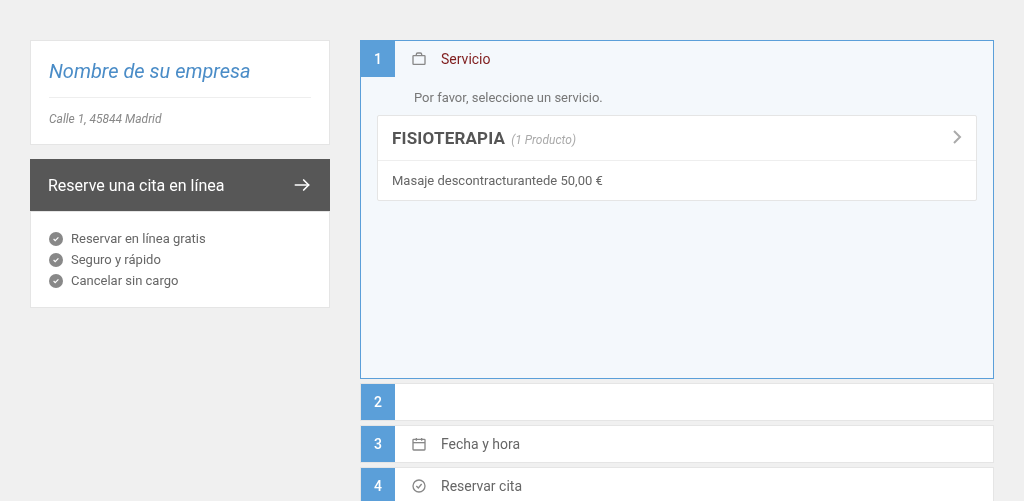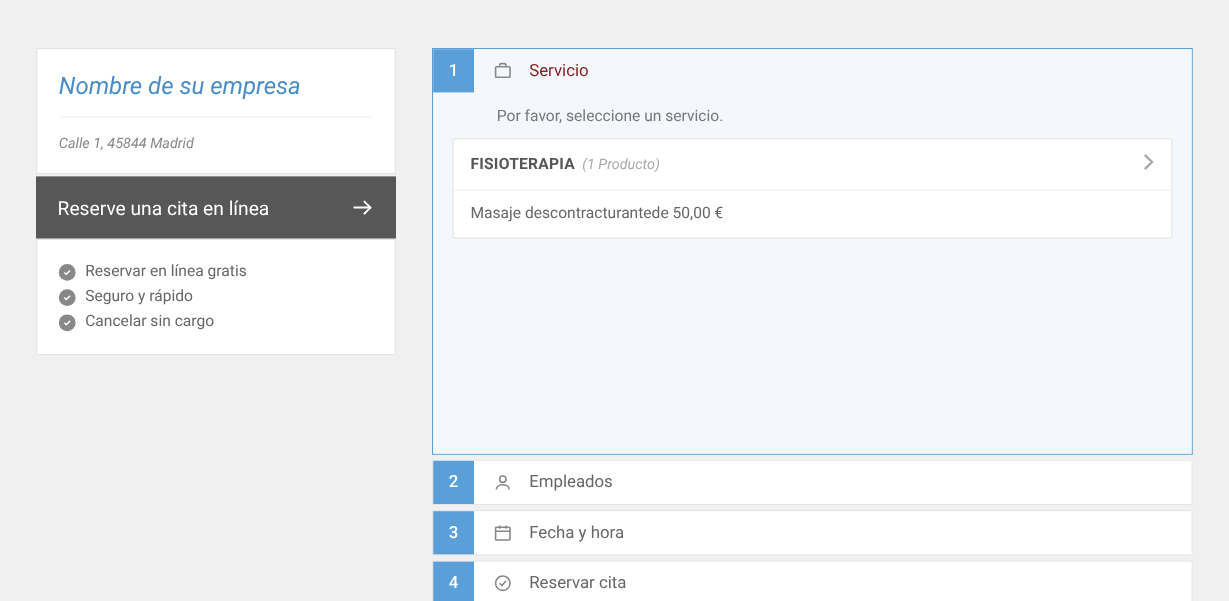--- a/index.html
+++ b/index.html
@@ -42,21 +42,21 @@
       color: #888;
       font-size: 12px;
     }
     .cta-bar {
       background: #575757;
       color: #fff;
       padding: 16px 18px;
       display: flex;
       justify-content: space-between;
       align-items: center;
-      margin-top: 2px;
+      margin-top: 14px;
       font-size: 16px;
     }
     .cta-arrow svg { display: block; }
     .benefits-card {
       background: #fff;
       border: 1px solid #e5e5e5;
       padding: 16px 18px;
     }
     .benefit-row {
       display: flex;
@@ -131,21 +131,21 @@
     }
     .service-cat {
       display: flex;
       justify-content: space-between;
       align-items: center;
       padding: 12px 14px;
       border-bottom: 1px solid #eee;
       cursor: pointer;
     }
     .service-cat-left { display: flex; align-items: baseline; gap: 6px; }
-    .cat-name { font-weight: 700; color: #555; font-size: 13px; letter-spacing: .2px; }
+    .cat-name { font-weight: 700; color: #555; font-size: 17px; letter-spacing: .2px; }
     .cat-count { color: #aaa; font-size: 12px; font-style: italic; }
     .chevron { color: #999; }
     .service-item {
       display: flex;
       padding: 12px 14px;
       color: #666;
       font-size: 13px;
       cursor: pointer;
     }
     .service-price { color: #666; }
@@ -243,29 +243,20 @@
           <div class="service-item">
             <span>Masaje descontracturante</span>
             <span class="service-price">de 50,00 €</span>
           </div>
         </div>
       </div>
     </div>
 
     <div class="collapsed-step">
       <div class="step-num">2</div>
-      <div class="step-title">
-        <span class="icon">
-          <svg width="16" height="16" viewBox="0 0 24 24" fill="none" stroke="#888" stroke-width="2">
-              <circle cx="12" cy="8" r="4"></circle>
-              <path d="M4 21c0-4 4-6 8-6s8 2 8 6"></path>
-            </svg>
-        </span>
-        <span>Empleados</span>
-      </div>
     </div>
 
     <div class="collapsed-step">
       <div class="step-num">3</div>
       <div class="step-title">
         <span class="icon">
           <svg width="16" height="16" viewBox="0 0 24 24" fill="none" stroke="#888" stroke-width="2">
               <rect x="3" y="5" width="18" height="16" rx="1"></rect>
               <line x1="3" y1="10" x2="21" y2="10"></line>
               <line x1="8" y1="3" x2="8" y2="7"></line>

